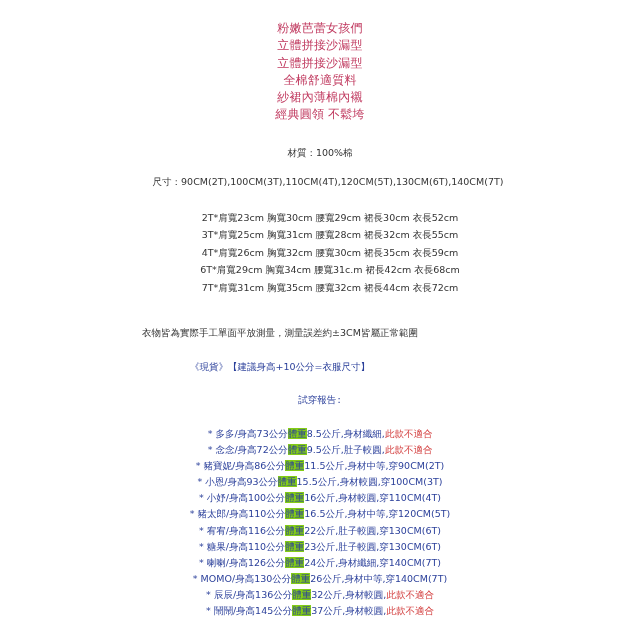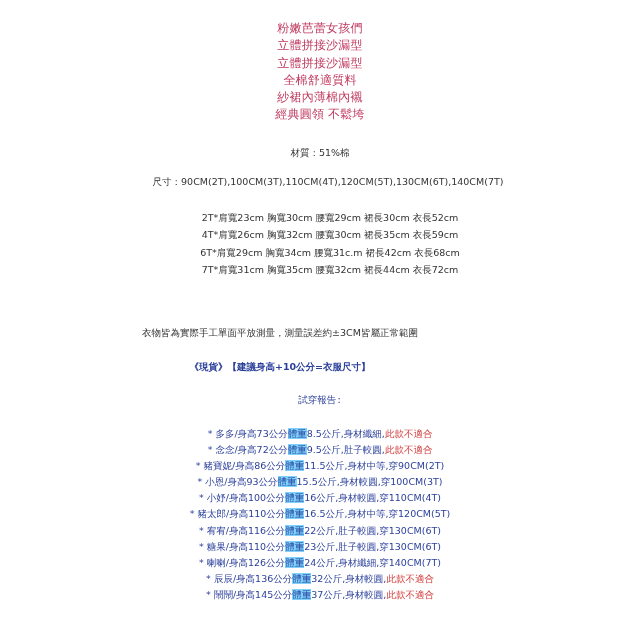--- a/index.html
+++ b/index.html
@@ -66,21 +66,20 @@
     width: 560px;
     line-height: 14px;
   }
   .stock {
     position: absolute;
     top: 360px;
     left: 0;
     width: 560px;
     line-height: 14px;
     color: #2a3f9a;
-    font-weight: bold;
   }
   .report-title {
     position: absolute;
     top: 394px;
     left: 0;
     width: 640px;
     line-height: 14px;
     color: #2a3f9a;
     font-family: Liberation Mono, monospace;
   }
@@ -93,43 +92,44 @@
   .report-line {
     height: 16.1px;
     line-height: 16.1px;
     color: #2a3f9a;
     white-space: nowrap;
   }
   .warn {
     color: #d23a3a;
   }
   .hl {
-    background: #7dd3fc;
+    background: #84cc16;
   }
 </style>
 </head>
 <body>
 
 <div class="page">
 
   <div class="headline-block">
     <div class="headline-line">粉嫩芭蕾女孩們</div>
     <div class="headline-line">立體拼接沙漏型</div>
     <div class="headline-line">立體拼接沙漏型</div>
     <div class="headline-line">全棉舒適質料</div>
     <div class="headline-line">紗裙內薄棉內襯</div>
     <div class="headline-line">經典圓領 不鬆垮</div>
   </div>
 
-  <div class="material">材質：51%棉</div>
+  <div class="material">材質：100%棉</div>
 
   <div class="sizes">尺寸：90CM(2T),100CM(3T),110CM(4T),120CM(5T),130CM(6T),140CM(7T)</div>
 
   <div class="measure-block">
     <div class="measure-line">2T*肩寬23cm 胸寬30cm 腰寬29cm 裙長30cm 衣長52cm</div>
+    <div class="measure-line">3T*肩寬25cm 胸寬31cm 腰寬28cm 裙長32cm 衣長55cm</div>
     <div class="measure-line">4T*肩寬26cm 胸寬32cm 腰寬30cm 裙長35cm 衣長59cm</div>
     <div class="measure-line">6T*肩寬29cm 胸寬34cm 腰寬31c.m 裙長42cm 衣長68cm</div>
     <div class="measure-line">7T*肩寬31cm 胸寬35cm 腰寬32cm 裙長44cm 衣長72cm</div>
   </div>
 
   <div class="note">衣物皆為實際手工單面平放測量，測量誤差約±3CM皆屬正常範圍</div>
 
   <div class="stock">《現貨》【建議身高+10公分=衣服尺寸】</div>
 
   <div class="report-title">試穿報告:</div>
@@ -156,20 +156,23 @@
     <div class="report-line">
       <span>* 宥宥</span><span>/身高116公分</span><span class="hl">體重</span><span>22公斤,</span><span>肚子較圓,</span><span>穿130CM(6T)</span>
     </div>
     <div class="report-line">
       <span>* 糖果</span><span>/身高110公分</span><span class="hl">體重</span><span>23公斤,</span><span>肚子較圓,</span><span>穿130CM(6T)</span>
     </div>
     <div class="report-line">
       <span>* 喇喇</span><span>/身高126公分</span><span class="hl">體重</span><span>24公斤,</span><span>身材纖細,</span><span>穿140CM(7T)</span>
     </div>
     <div class="report-line">
+      <span>* MOMO</span><span>/身高130公分</span><span class="hl">體重</span><span>26公斤,</span><span>身材中等,</span><span>穿140CM(7T)</span>
+    </div>
+    <div class="report-line">
       <span>* 辰辰</span><span>/身高136公分</span><span class="hl">體重</span><span>32公斤,</span><span>身材較圓,</span><span class="warn">此款不適合</span>
     </div>
     <div class="report-line">
       <span>* 鬧鬧</span><span>/身高145公分</span><span class="hl">體重</span><span>37公斤,</span><span>身材較圓,</span><span class="warn">此款不適合</span>
     </div>
   </div>
 
 </div>
 
 </body></html>

